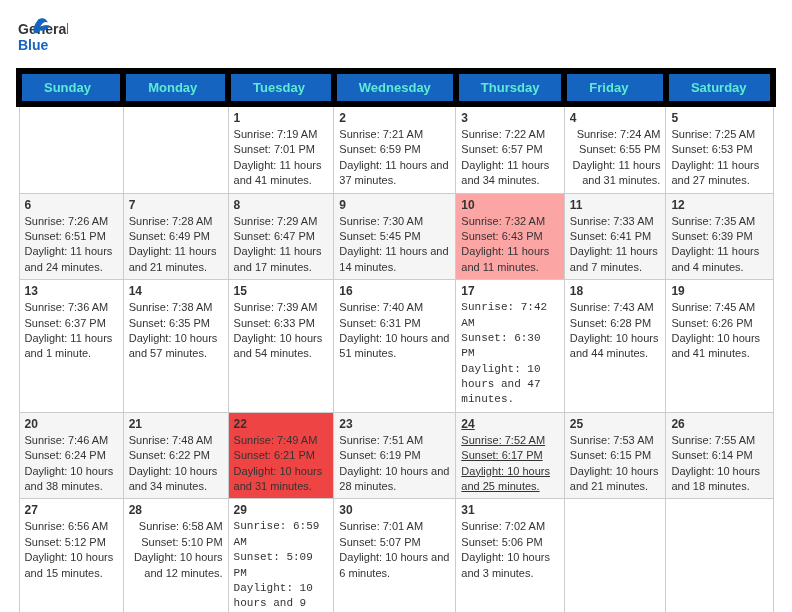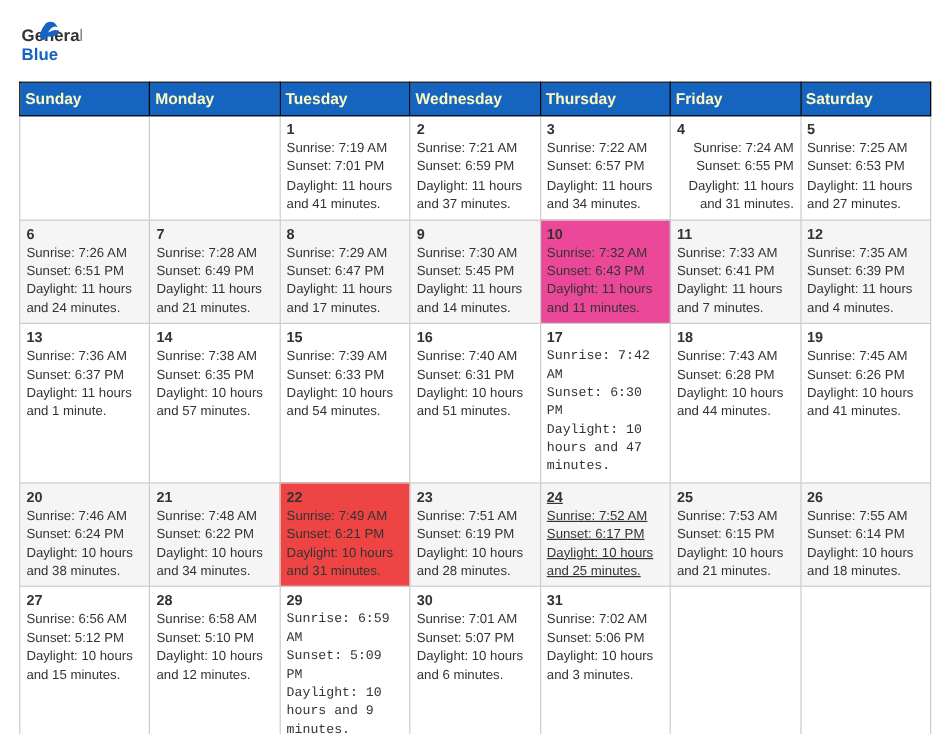--- a/index.html
+++ b/index.html
@@ -29,25 +29,25 @@
       color: #333;
       font-weight: bold;
     }
     .calendar {
       width: 100%;
       border-collapse: collapse;
       margin-top: 8px;
     }
     .calendar th {
       background-color: #1565c0;
-      color: #fef9c3;
+      color: #5eead4;
       text-align: left;
-      padding: 6px 4px;
+      padding: 6px 22px;
       font-size: 13px;
-      border: 1px solid #000000;
+      border: 6px solid #000000;
     }
     .calendar td {
       vertical-align: top;
       border: 1px solid #ccc;
       padding: 4px 5px;
       width: calc(100% / 7);
       min-height: 80px;
       font-size: 10.5px;
       color: #333;
       background: #fff;
@@ -158,21 +158,21 @@
           <div class="day-info" style="white-space: pre-line;">Sunrise: 7:29 AM
 Sunset: 6:47 PM
 Daylight: 11 hours and 17 minutes.</div>
         </td>
         <td style="background: rgb(245, 245, 245);">
           <div class="day-number">9</div>
           <div class="day-info" style="white-space: pre-line;">Sunrise: 7:30 AM
 Sunset: 5:45 PM
 Daylight: 11 hours and 14 minutes.</div>
         </td>
-        <td style="background: #ec4899;">
+        <td style="background: #fca5a5;">
           <div class="day-number">10</div>
           <div class="day-info" style="white-space: pre-line;">Sunrise: 7:32 AM
 Sunset: 6:43 PM
 Daylight: 11 hours and 11 minutes.</div>
         </td>
         <td style="background: rgb(245, 245, 245);">
           <div class="day-number">11</div>
           <div class="day-info" style="white-space: pre-line;">Sunrise: 7:33 AM
 Sunset: 6:41 PM
 Daylight: 11 hours and 7 minutes.</div>
@@ -274,21 +274,21 @@
       </tr>
       <tr>
         <td>
           <div class="day-number">27</div>
           <div class="day-info" style="white-space: pre-line;">Sunrise: 6:56 AM
 Sunset: 5:12 PM
 Daylight: 10 hours and 15 minutes.</div>
         </td>
         <td>
           <div class="day-number">28</div>
-          <div class="day-info" style="white-space: pre-line;">Sunrise: 6:58 AM
+          <div class="day-info" style="white-space: pre-line; text-align: right;">Sunrise: 6:58 AM
 Sunset: 5:10 PM
 Daylight: 10 hours and 12 minutes.</div>
         </td>
         <td>
           <div class="day-number">29</div>
           <div class="day-info" style="white-space: pre-line; font-family: Liberation Mono, monospace;">Sunrise: 6:59 AM
 Sunset: 5:09 PM
 Daylight: 10 hours and 9 minutes.</div>
         </td>
         <td>

